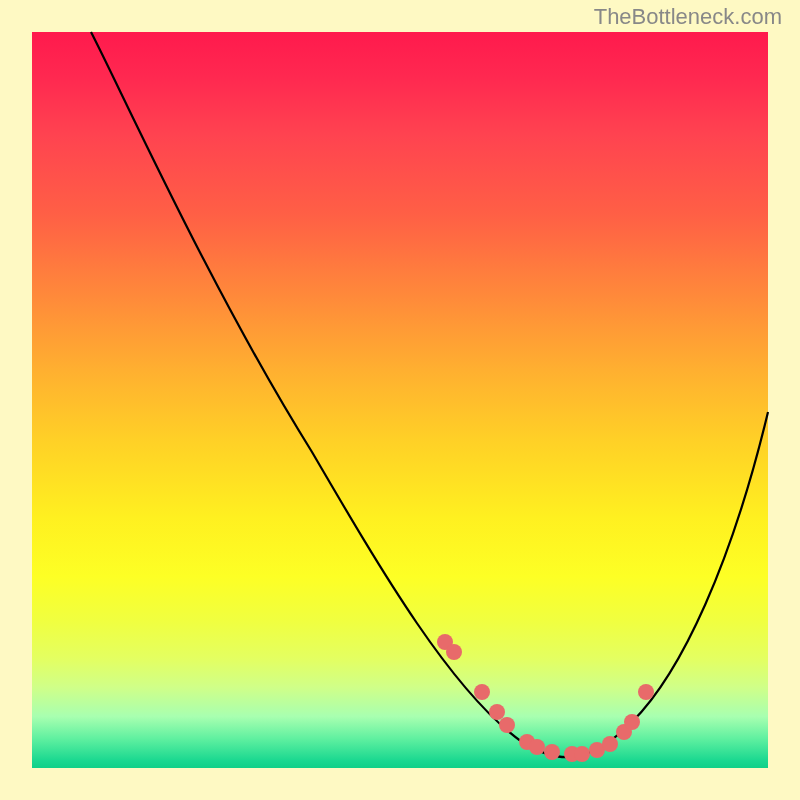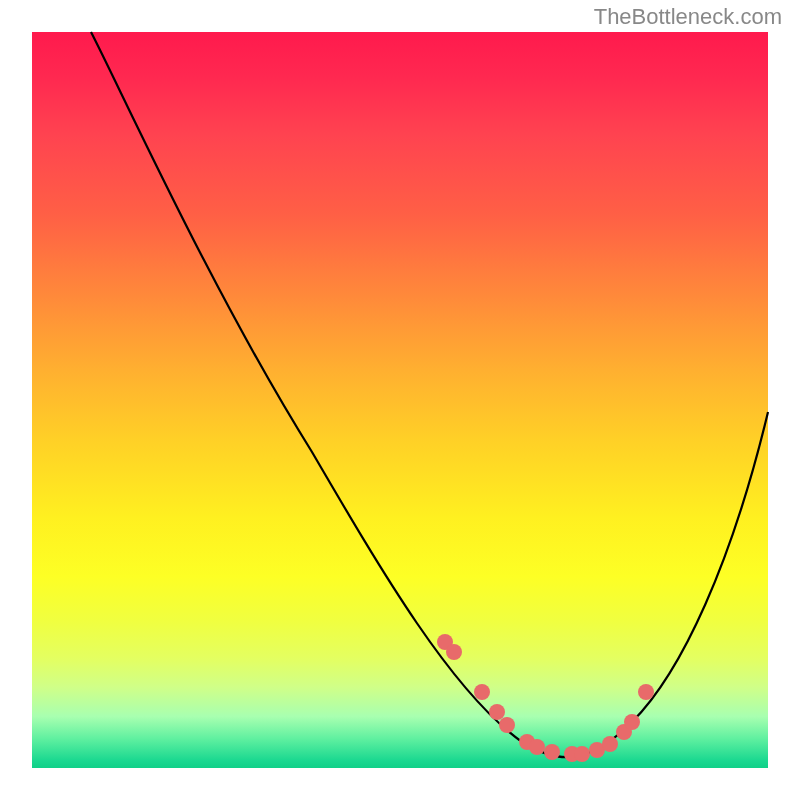--- a/index.html
+++ b/index.html
@@ -8,21 +8,21 @@
     background: #000;
     width: 800px;
     height: 800px;
     overflow: hidden;
     font-family: Arial, sans-serif;
   }
   .container {
     position: relative;
     width: 800px;
     height: 800px;
-    background: #ffffff;
+    background: #fef9c3;
   }
   .watermark {
     position: absolute;
     top: 4px;
     right: 18px;
     color: #888;
     font-size: 22px;
     font-weight: 500;
     z-index: 10;
   }

